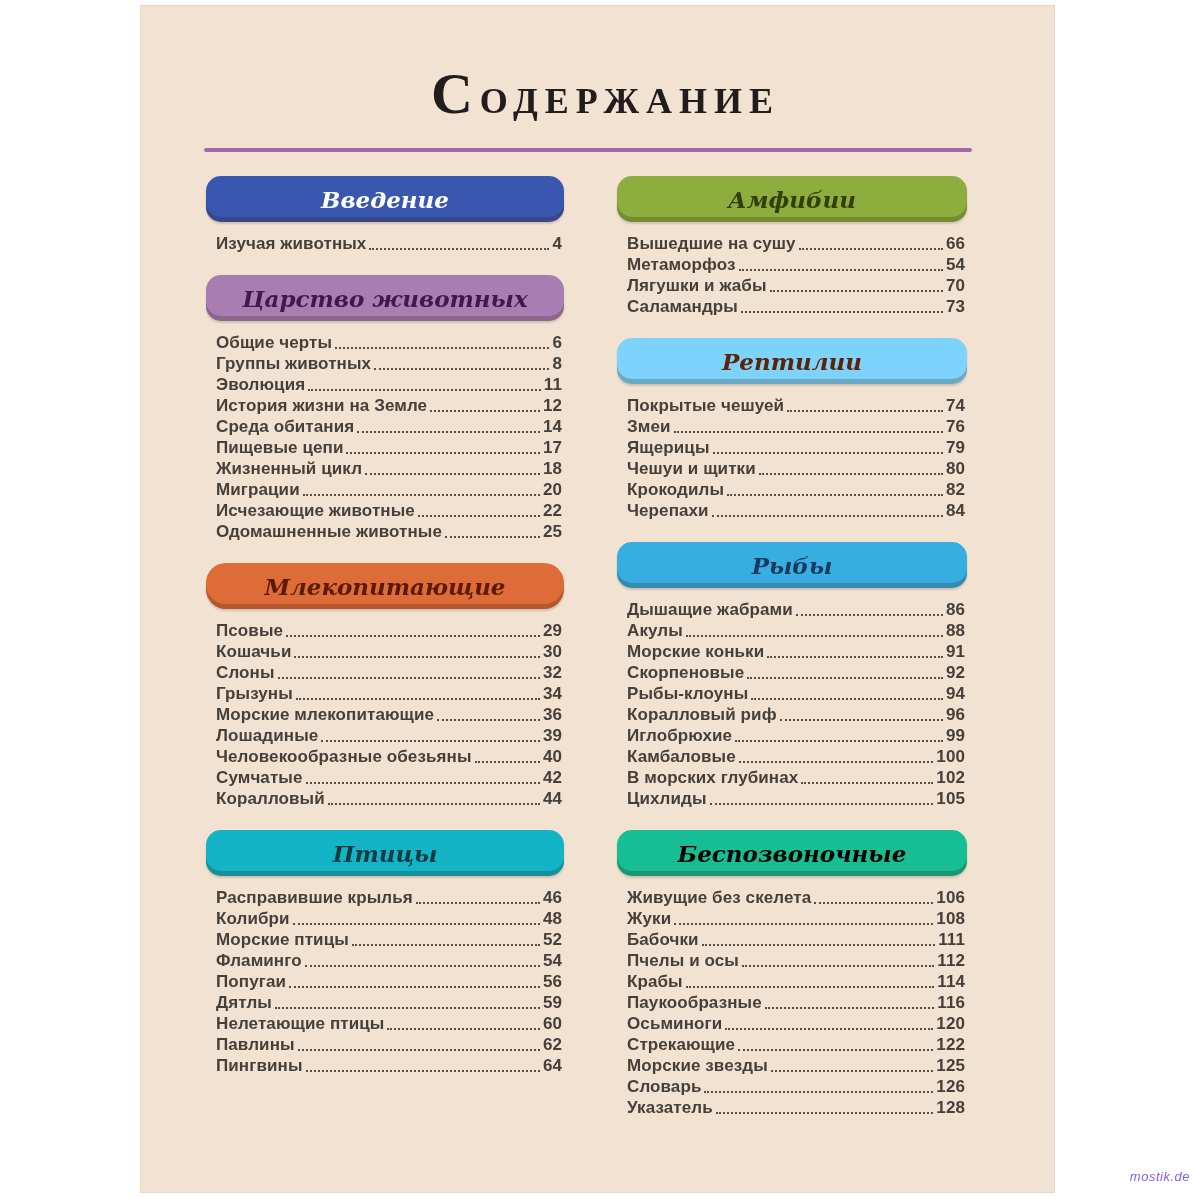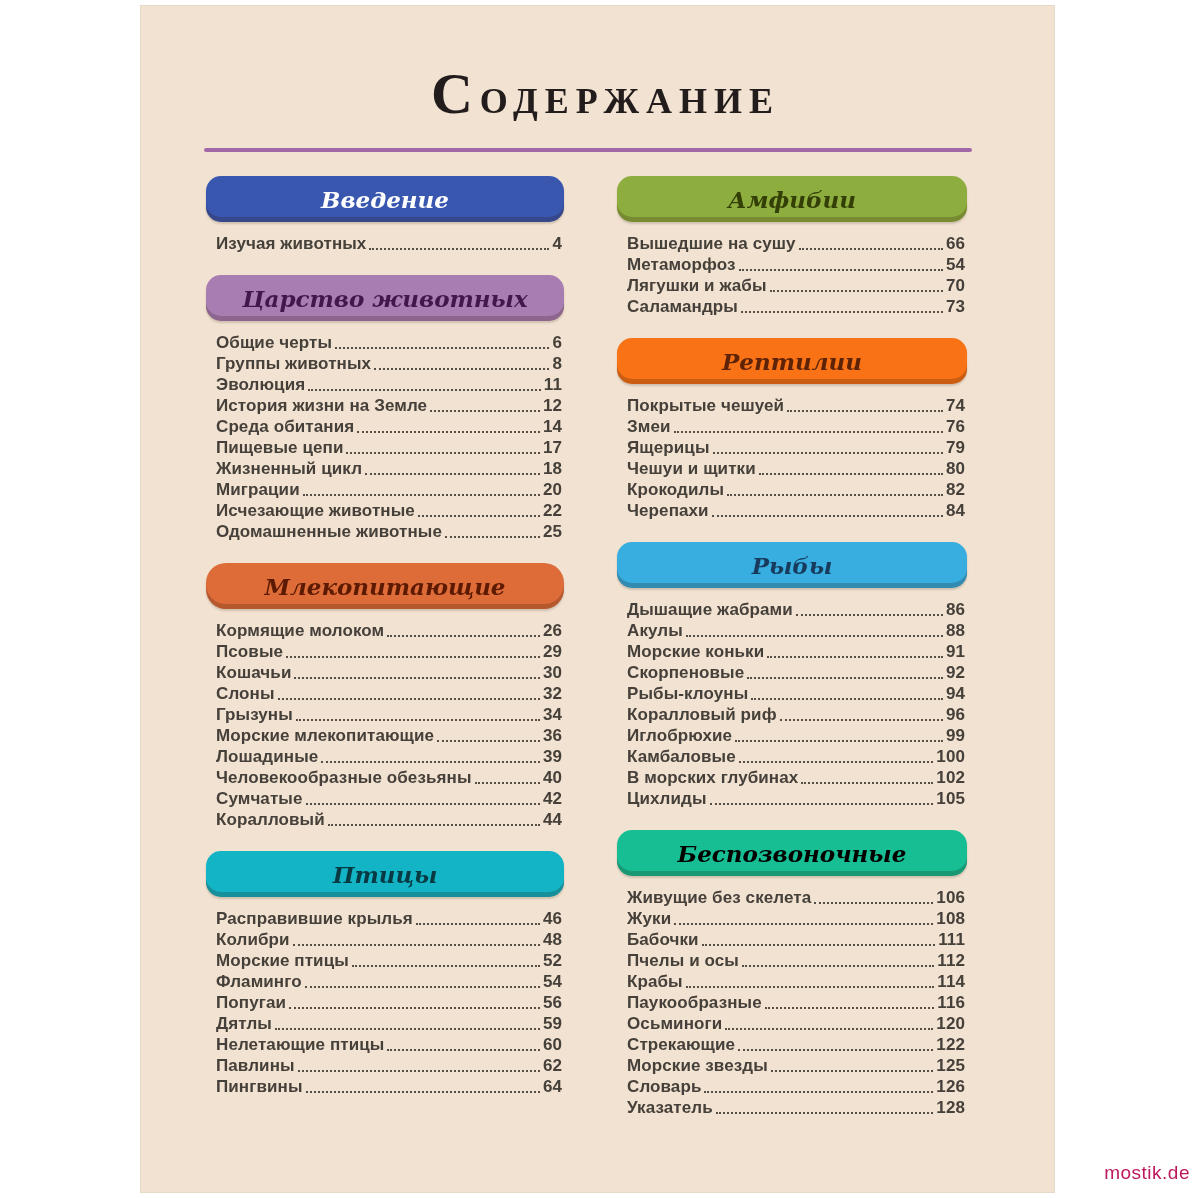--- a/index.html
+++ b/index.html
@@ -46,21 +46,21 @@
   .entry-label { white-space:nowrap; }
   .leader {
     flex:1 1 auto; min-width:8px;
     border-bottom:2px dotted #55four;
     border-bottom:2px dotted #554e47;
     margin:0 3px; align-self:flex-end; margin-bottom:4px;
   }
   .pnum { white-space:nowrap; text-align:right; }
   .watermark {
     position:absolute; right:8px; bottom:14px;
-    font-size:19px; color:#be185d; letter-spacing:0.5px;
+    font-size:13px; color:#8b5cf6; letter-spacing:0.5px;font-style:italic;
   }
 </style>
 </head>
 <body>
 
 <div class="canvas">
   <div class="page">
     <h1 class="page-title">СОДЕРЖАНИЕ</h1>
     <div class="title-divider" style="background: rgb(161, 104, 168);"></div>
     <div class="column column-left">
@@ -127,25 +127,20 @@
             <span class="entry-label">Одомашненные животные</span>
             <span class="leader"></span>
             <span class="pnum">25</span>
           </div>
         </div>
         <div class="section">
           <div class="pill" style="background: rgb(221, 108, 56); color: rgb(92, 26, 3); border-radius: 20px;">
             <span>Млекопитающие</span>
           </div>
           <div class="entry">
-            <span class="entry-label">Кормящие молоком</span>
-            <span class="leader"></span>
-            <span class="pnum">26</span>
-          </div>
-          <div class="entry">
             <span class="entry-label">Псовые</span>
             <span class="leader"></span>
             <span class="pnum">29</span>
           </div>
           <div class="entry">
             <span class="entry-label">Кошачьи</span>
             <span class="leader"></span>
             <span class="pnum">30</span>
           </div>
           <div class="entry">
@@ -255,21 +250,21 @@
             <span class="leader"></span>
             <span class="pnum">70</span>
           </div>
           <div class="entry">
             <span class="entry-label">Саламандры</span>
             <span class="leader"></span>
             <span class="pnum">73</span>
           </div>
         </div>
         <div class="section">
-          <div class="pill" style="background: #f97316; color: rgb(94, 35, 6);">
+          <div class="pill" style="background: #7dd3fc; color: rgb(94, 35, 6);">
             <span>Рептилии</span>
           </div>
           <div class="entry">
             <span class="entry-label">Покрытые чешуей</span>
             <span class="leader"></span>
             <span class="pnum">74</span>
           </div>
           <div class="entry">
             <span class="entry-label">Змеи</span>
             <span class="leader"></span>

